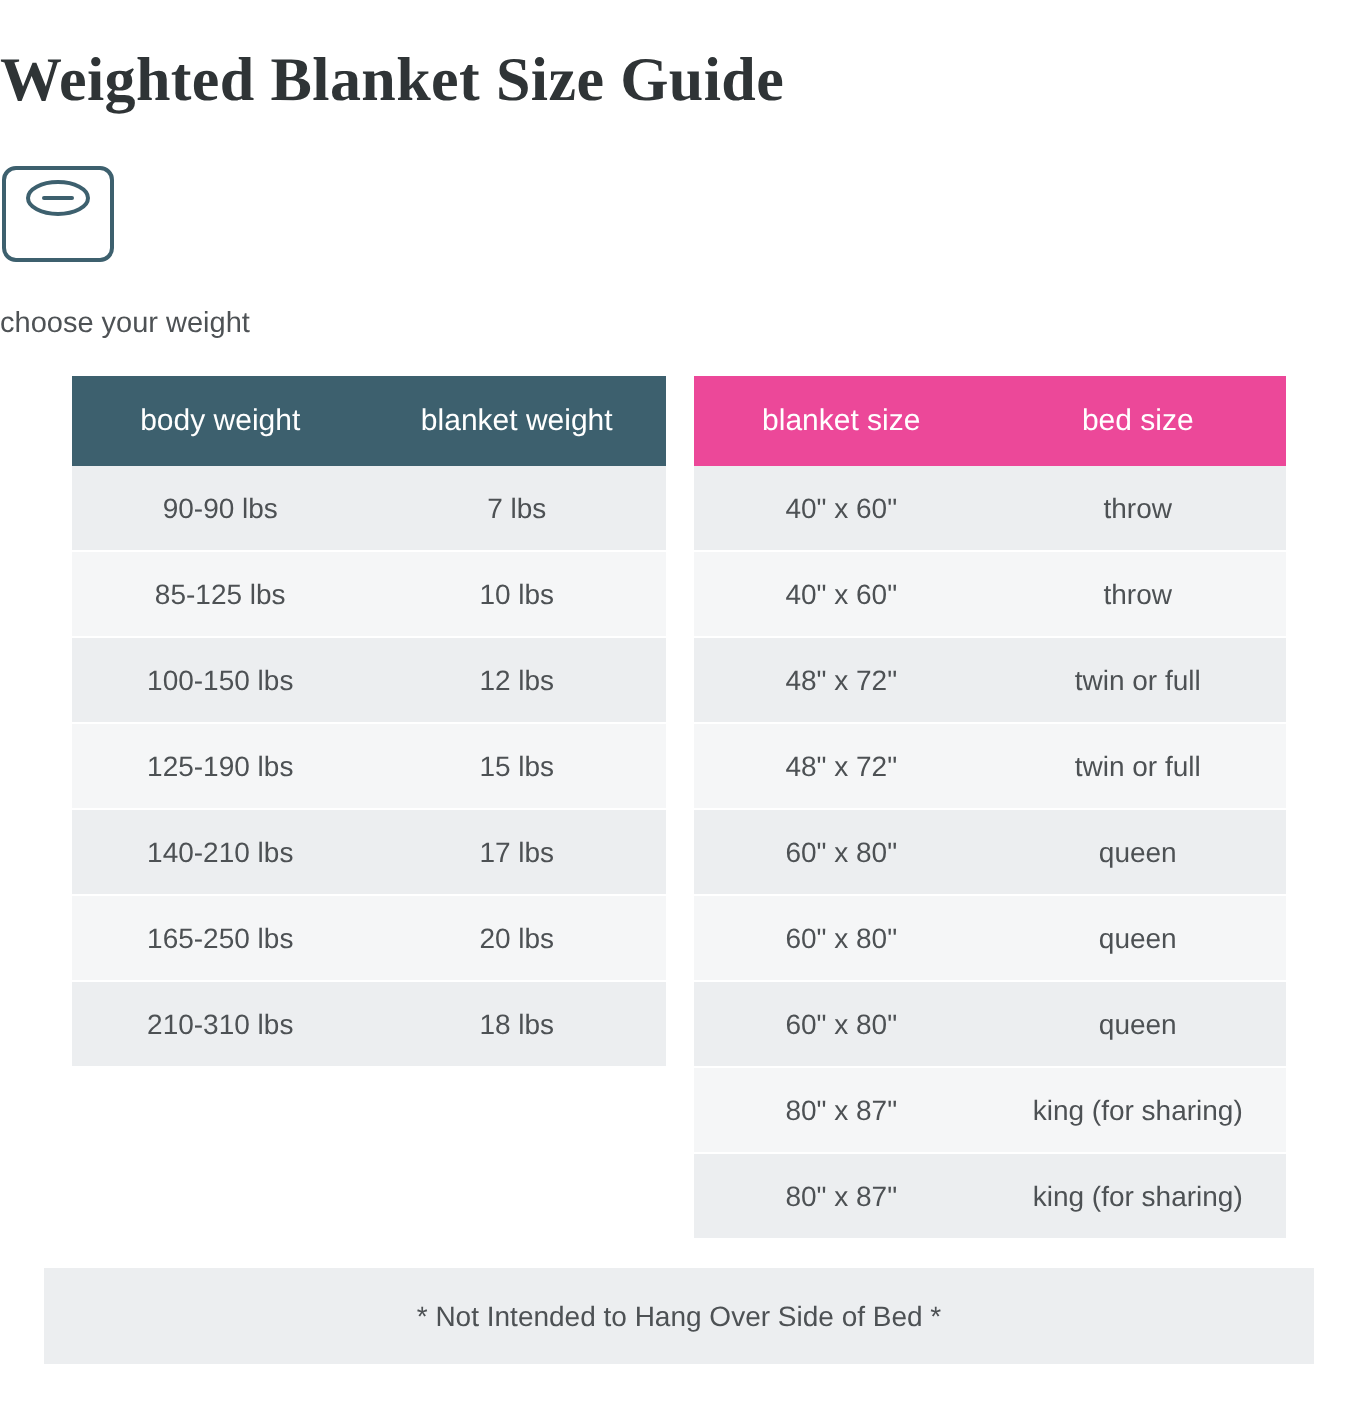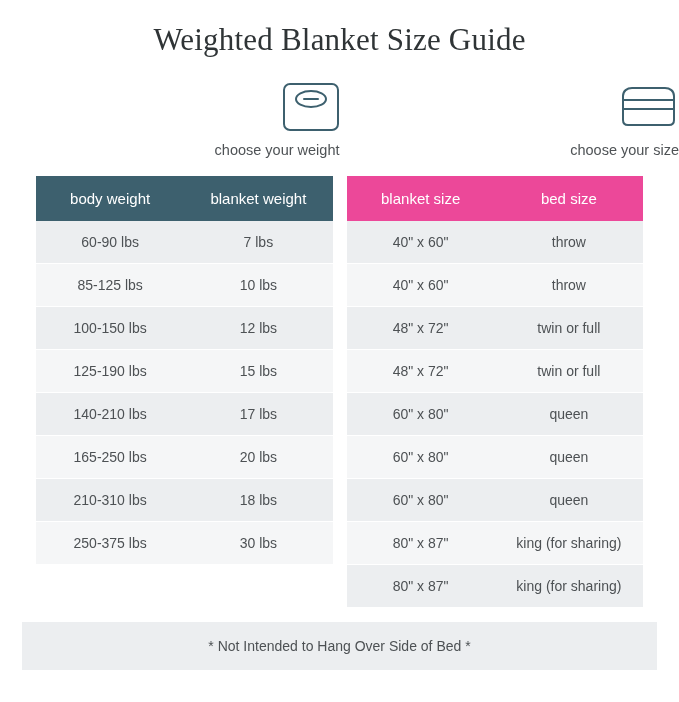--- a/index.html
+++ b/index.html
@@ -14,38 +14,39 @@
     color: #44474a;
     overflow: hidden;
   }
   .page {
     position: relative;
     width: 679px;
     height: 702px;
     box-sizing: border-box;
   }
   .title {
-    text-align: center;
+    text-align: left;
     font-family: "Liberation Serif", serif;
-    font-weight: normal;
+    font-weight: bold;
     font-size: 31px;
     letter-spacing: 0.2px;
     color: #2f3436;
     margin: 22px 0 0 0;
     padding: 0;
   }
   .icon-row {
     display: flex;
     margin-top: 22px;
   }
   .icon-col {
     flex: 1 1 50%;
     display: flex;
     flex-direction: column;
-    align-items: flex-end;
+    align-items: flex-start;
+    gap: 12px;
   }
   .icon-box {
     height: 54px;
     display: flex;
     align-items: center;
     justify-content: center;
   }
   .icon-caption {
     font-size: 14.5px;
     color: #4e5255;
@@ -112,45 +113,35 @@
     <div class="icon-col">
       <div class="icon-box">
         <svg width="58" height="50" viewBox="0 0 58 50" fill="none">
           <rect x="2" y="2" width="54" height="46" rx="6" stroke="#3d606e" stroke-width="2" fill="#ffffff"></rect>
           <ellipse cx="29" cy="17" rx="15" ry="8" stroke="#3d606e" stroke-width="2" fill="#ffffff"></ellipse>
           <line x1="22" y1="17" x2="36" y2="17" stroke="#3d606e" stroke-width="2" stroke-linecap="round"></line>
         </svg>
       </div>
       <div class="icon-caption">choose your weight</div>
     </div>
-    <div class="icon-col">
-      <div class="icon-box">
-        <svg width="62" height="50" viewBox="0 0 62 50" fill="none">
-          <path d="M6 14 C6 9 10 6 15 6 L48 6 C53 6 57 9 57 14 L57 18 L6 18 Z" stroke="#3d606e" stroke-width="2" fill="#ffffff"></path>
-          <path d="M6 18 L57 18 L57 27 L6 27 Z" stroke="#3d606e" stroke-width="2" fill="#ffffff"></path>
-          <path d="M6 27 L57 27 L57 38 C57 41 55 43 52 43 L11 43 C8 43 6 41 6 38 Z" stroke="#3d606e" stroke-width="2" fill="#ffffff"></path>
-        </svg>
-      </div>
-      <div class="icon-caption">choose your size</div>
-    </div>
   </div>
 
   <div class="tables">
 
     <div class="tbl-wrap">
       <table class="left-table">
         <thead>
           <tr>
             <th>body weight</th>
             <th>blanket weight</th>
           </tr>
         </thead>
         <tbody>
           <tr>
-              <td>60-90 lbs</td>
+              <td>90-90 lbs</td>
               <td>7 lbs</td>
             </tr>
           <tr>
               <td>85-125 lbs</td>
               <td>10 lbs</td>
             </tr>
           <tr>
               <td>100-150 lbs</td>
               <td>12 lbs</td>
             </tr>
@@ -162,24 +153,20 @@
               <td>140-210 lbs</td>
               <td>17 lbs</td>
             </tr>
           <tr>
               <td>165-250 lbs</td>
               <td>20 lbs</td>
             </tr>
           <tr>
               <td>210-310 lbs</td>
               <td>18 lbs</td>
-            </tr>
-          <tr>
-              <td>250-375 lbs</td>
-              <td>30 lbs</td>
             </tr>
         </tbody>
       </table>
     </div>
 
     <div class="tbl-wrap">
       <table class="right-table">
         <thead>
           <tr>
             <th>blanket size</th>

